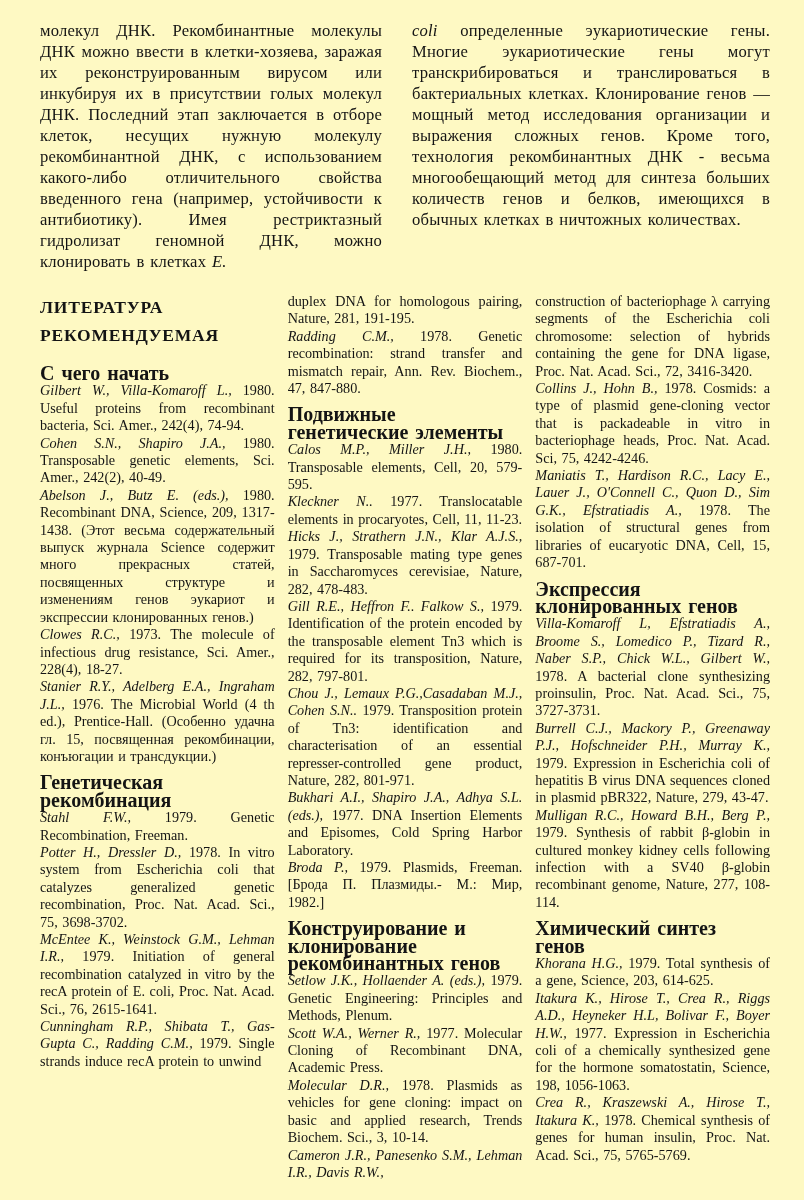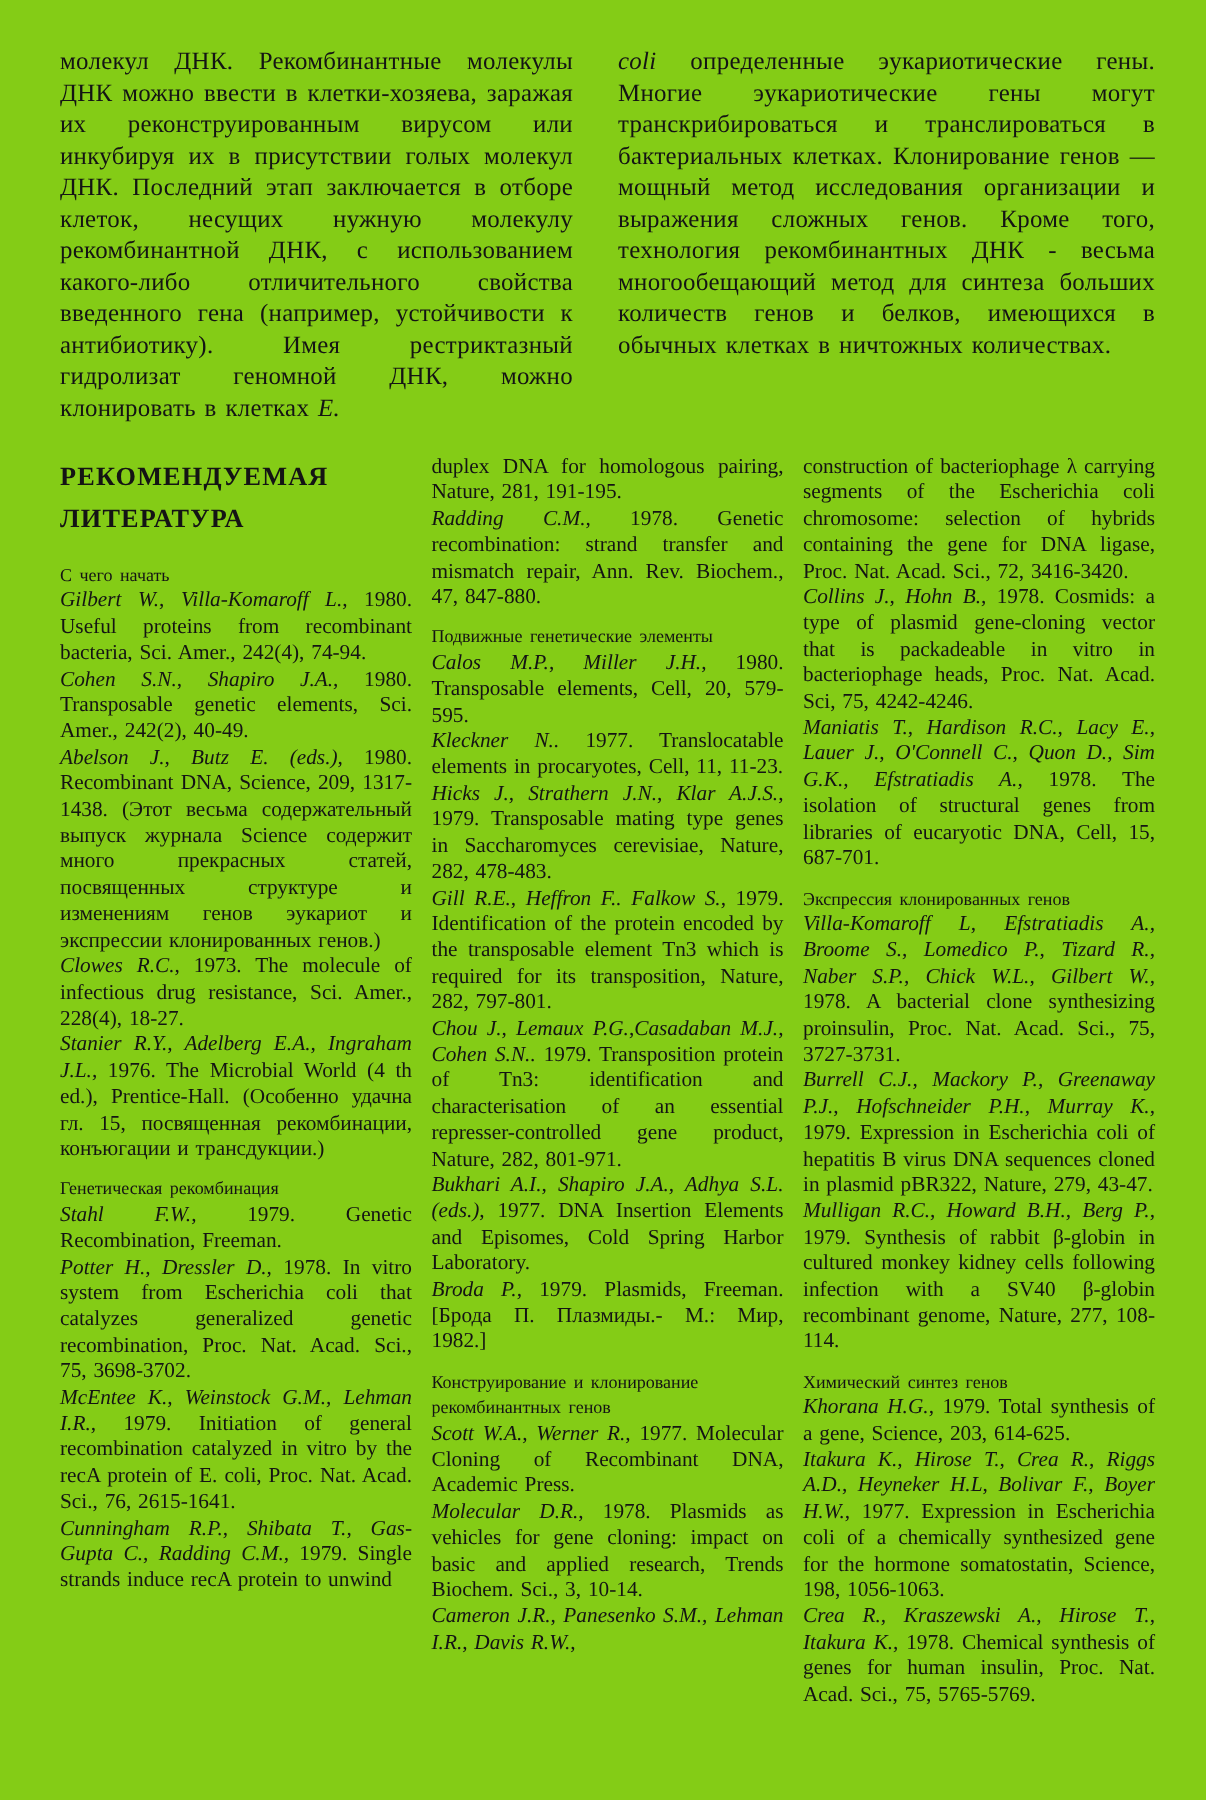--- a/index.html
+++ b/index.html
@@ -4,22 +4,22 @@
 <style>
   * { margin: 0; padding: 0; box-sizing: border-box; }
   html, body {
     background: #ffffff;
     font-family: "Liberation Serif", "DejaVu Serif", serif;
     color: #141414;
   }
   .page {
     width: 804px;
     height: 1200px;
-    background: #84cc16;
-    padding: 30px 34px 0 40px;
+    background: #fef9c3;
+    padding: 20px 34px 0 40px;
     overflow: hidden;
   }
   
   .intro {
     display: grid;
     grid-template-columns: 342px 1fr;
     column-gap: 30px;
   }
   .intro p {
     font-size: 16.6px;
@@ -37,22 +37,22 @@
     column-gap: 13px;
   }
   .bib-title {
     font-weight: bold;
     font-size: 17.5px;
     line-height: 28px;
     letter-spacing: 0.8px;
     margin-bottom: 16px;
   }
   .ref-heading {
-    font-weight: normal;
-    font-size: 12px;
+    font-weight: bold;
+    font-size: 20px;
     line-height: 17.4px;
     margin-top: 9px;
     word-spacing: 2px;
   }
   .ref-heading.first { margin-top: 0; }
   .ref-entry {
     font-size: 14.2px;
     line-height: 17.4px;
     text-align: justify;
     word-spacing: 1px;
@@ -65,22 +65,22 @@
 <div class="page">
 
   <div class="intro">
     <p><span>молекул ДНК. Рекомбинантные молекулы ДНК можно ввести в клетки-хозяева, заражая их реконструированным вирусом или инкубируя их в присутствии голых молекул ДНК. Последний этап заключается в отборе клеток, несущих нужную молекулу рекомбинантной ДНК, с использованием какого-либо отличительного свойства введенного гена (например, устойчивости к антибиотику). Имея рестриктазный гидролизат геномной ДНК, можно клонировать в клетках </span><span class="ital">E.</span></p>
     <p><span class="ital">coli</span><span> определенные эукариотические гены. Многие эукариотические гены могут транскрибироваться и транслироваться в бактериальных клетках. Клонирование генов — мощный метод исследования организации и выражения сложных генов. Кроме того, технология рекомбинантных ДНК - весьма многообещающий метод для синтеза больших количеств генов и белков, имеющихся в обычных клетках в ничтожных количествах.</span></p>
   </div>
 
   <div class="bib">
     <div class="bib-col">
       <div class="bib-title">
+        <div>ЛИТЕРАТУРА</div>
         <div>РЕКОМЕНДУЕМАЯ</div>
-        <div>ЛИТЕРАТУРА</div>
       </div>
     <div class="ref-heading first">С чего начать</div>
         <p class="ref-entry"><span class="authors">Gilbert W., Villa-Komaroff L., </span><span>1980. Useful proteins from recombinant bacteria, Sci. Amer., 242(4), 74-94.</span></p>
         <p class="ref-entry"><span class="authors">Cohen S.N., Shapiro J.A., </span><span>1980. Transposable genetic elements, Sci. Amer., 242(2), 40-49.</span></p>
         <p class="ref-entry"><span class="authors">Abelson J., Butz E. (eds.), </span><span>1980. Recombinant DNA, Science, 209, 1317-1438. (Этот весьма содержательный выпуск журнала Science содержит много прекрасных статей, посвященных структуре и изменениям генов эукариот и экспрессии клонированных генов.)</span></p>
         <p class="ref-entry"><span class="authors">Clowes R.C., </span><span>1973. The molecule of infectious drug resistance, Sci. Amer., 228(4), 18-27.</span></p>
         <p class="ref-entry"><span class="authors">Stanier R.Y., Adelberg E.A., Ingraham J.L., </span><span>1976. The Microbial World (4 th ed.), Prentice-Hall. (Особенно удачна гл. 15, посвященная рекомбинации, конъюгации и трансдукции.)</span></p>
         <div class="ref-heading">Генетическая рекомбинация</div>
         <p class="ref-entry"><span class="authors">Stahl F.W., </span><span>1979. Genetic Recombination, Freeman.</span></p>
         <p class="ref-entry"><span class="authors">Potter H., Dressler D., </span><span>1978. In vitro system from Escherichia coli that catalyzes generalized genetic recombination, Proc. Nat. Acad. Sci., 75, 3698-3702.</span></p>
@@ -92,20 +92,21 @@
         <p class="ref-entry"><span class="authors">Radding C.M., </span><span>1978. Genetic recombination: strand transfer and mismatch repair, Ann. Rev. Biochem., 47, 847-880.</span></p>
         <div class="ref-heading">Подвижные генетические элементы</div>
         <p class="ref-entry"><span class="authors">Calos M.P., Miller J.H., </span><span>1980. Transposable elements, Cell, 20, 579-595.</span></p>
         <p class="ref-entry"><span class="authors">Kleckner N.. </span><span>1977. Translocatable elements in procaryotes, Cell, 11, 11-23.</span></p>
         <p class="ref-entry"><span class="authors">Hicks J., Strathern J.N., Klar A.J.S., </span><span>1979. Transposable mating type genes in Saccharomyces cerevisiae, Nature, 282, 478-483.</span></p>
         <p class="ref-entry"><span class="authors">Gill R.E., Heffron F.. Falkow S., </span><span>1979. Identification of the protein encoded by the transposable element Tn3 which is required for its transposition, Nature, 282, 797-801.</span></p>
         <p class="ref-entry"><span class="authors">Chou J., Lemaux P.G.,Casadaban M.J., Cohen S.N.. </span><span>1979. Transposition protein of Tn3: identification and characterisation of an essential represser-controlled gene product, Nature, 282, 801-971.</span></p>
         <p class="ref-entry"><span class="authors">Bukhari A.I., Shapiro J.A., Adhya S.L. (eds.), </span><span>1977. DNA Insertion Elements and Episomes, Cold Spring Harbor Laboratory.</span></p>
         <p class="ref-entry"><span class="authors">Broda P., </span><span>1979. Plasmids, Freeman. [Брода П. Плазмиды.- М.: Мир, 1982.]</span></p>
         <div class="ref-heading">Конструирование и клонирование рекомбинантных генов</div>
+        <p class="ref-entry"><span class="authors">Setlow J.K., Hollaender A. (eds.), </span><span>1979. Genetic Engineering: Principles and Methods, Plenum.</span></p>
         <p class="ref-entry"><span class="authors">Scott W.A., Werner R., </span><span>1977. Molecular Cloning of Recombinant DNA, Academic Press.</span></p>
         <p class="ref-entry"><span class="authors">Molecular D.R., </span><span>1978. Plasmids as vehicles for gene cloning: impact on basic and applied research, Trends Biochem. Sci., 3, 10-14.</span></p>
         <p class="ref-entry"><span class="authors">Cameron J.R., Panesenko S.M., Lehman I.R., Davis R.W., </span></p>
       </div>
     <div class="bib-col">
         <p class="ref-entry"><span>construction of bacteriophage λ carrying segments of the Escherichia coli chromosome: selection of hybrids containing the gene for DNA ligase, Proc. Nat. Acad. Sci., 72, 3416-3420.</span></p>
         <p class="ref-entry"><span class="authors">Collins J., Hohn B., </span><span>1978. Cosmids: a type of plasmid gene-cloning vector that is packadeable in vitro in bacteriophage heads, Proc. Nat. Acad. Sci, 75, 4242-4246.</span></p>
         <p class="ref-entry"><span class="authors">Maniatis T., Hardison R.C., Lacy E., Lauer J., O'Connell C., Quon D., Sim G.K., Efstratiadis A., </span><span>1978. The isolation of structural genes from libraries of eucaryotic DNA, Cell, 15, 687-701.</span></p>
         <div class="ref-heading">Экспрессия клонированных генов</div>
         <p class="ref-entry"><span class="authors">Villa-Komaroff L, Efstratiadis A., Broome S., Lomedico P., Tizard R., Naber S.P., Chick W.L., Gilbert W., </span><span>1978. A bacterial clone synthesizing proinsulin, Proc. Nat. Acad. Sci., 75, 3727-3731.</span></p>

